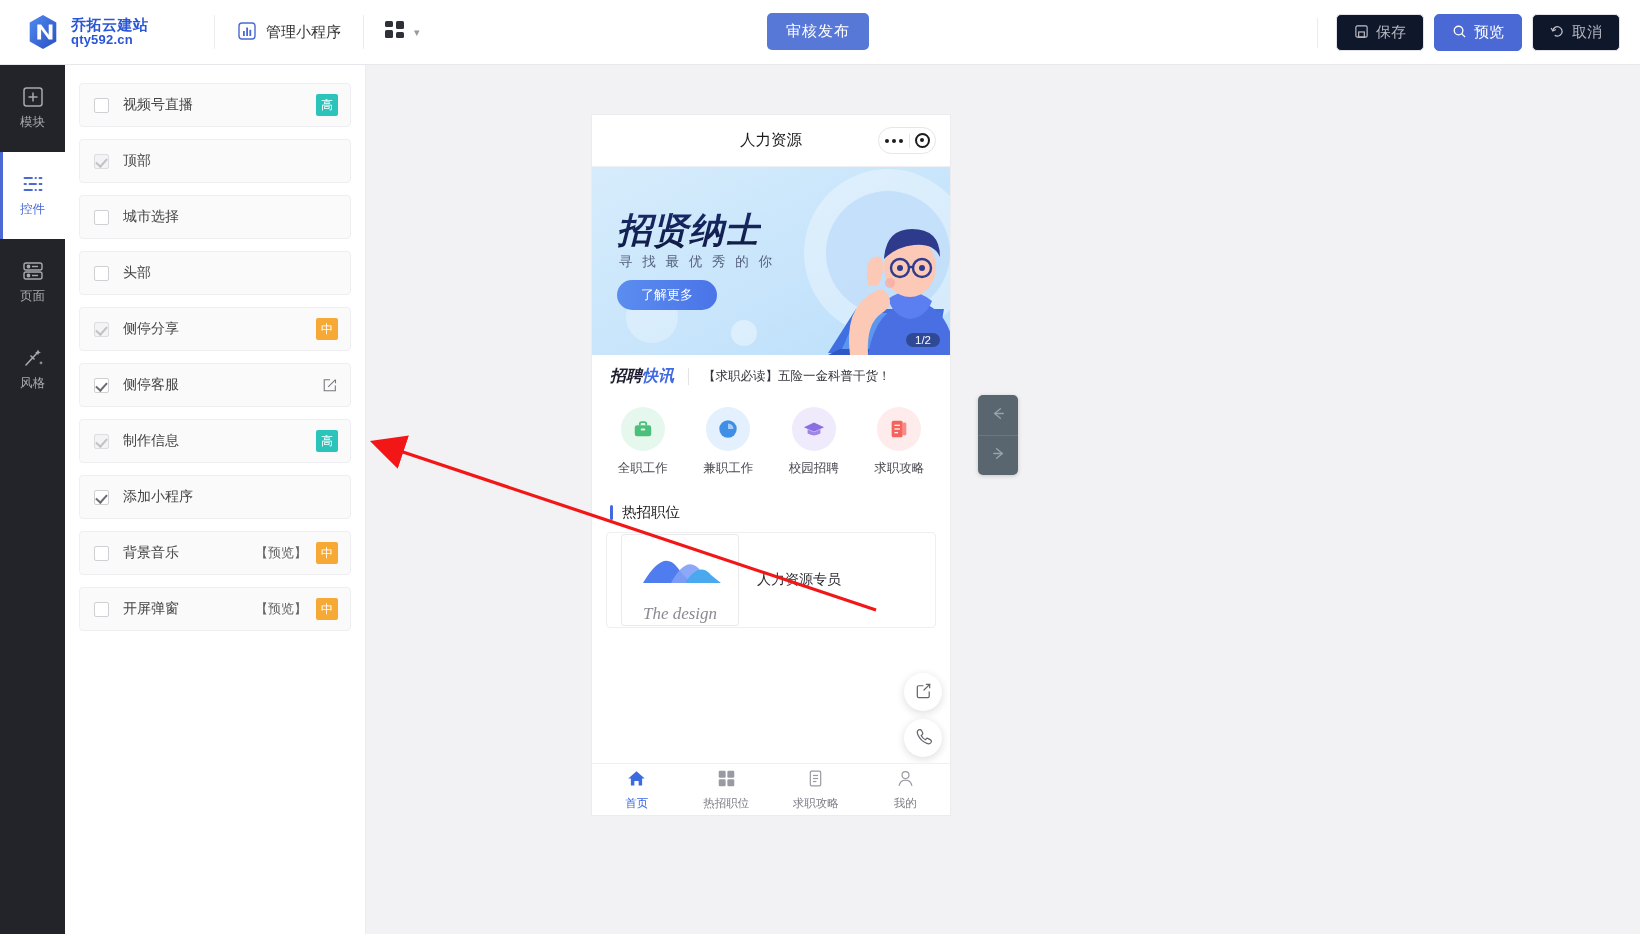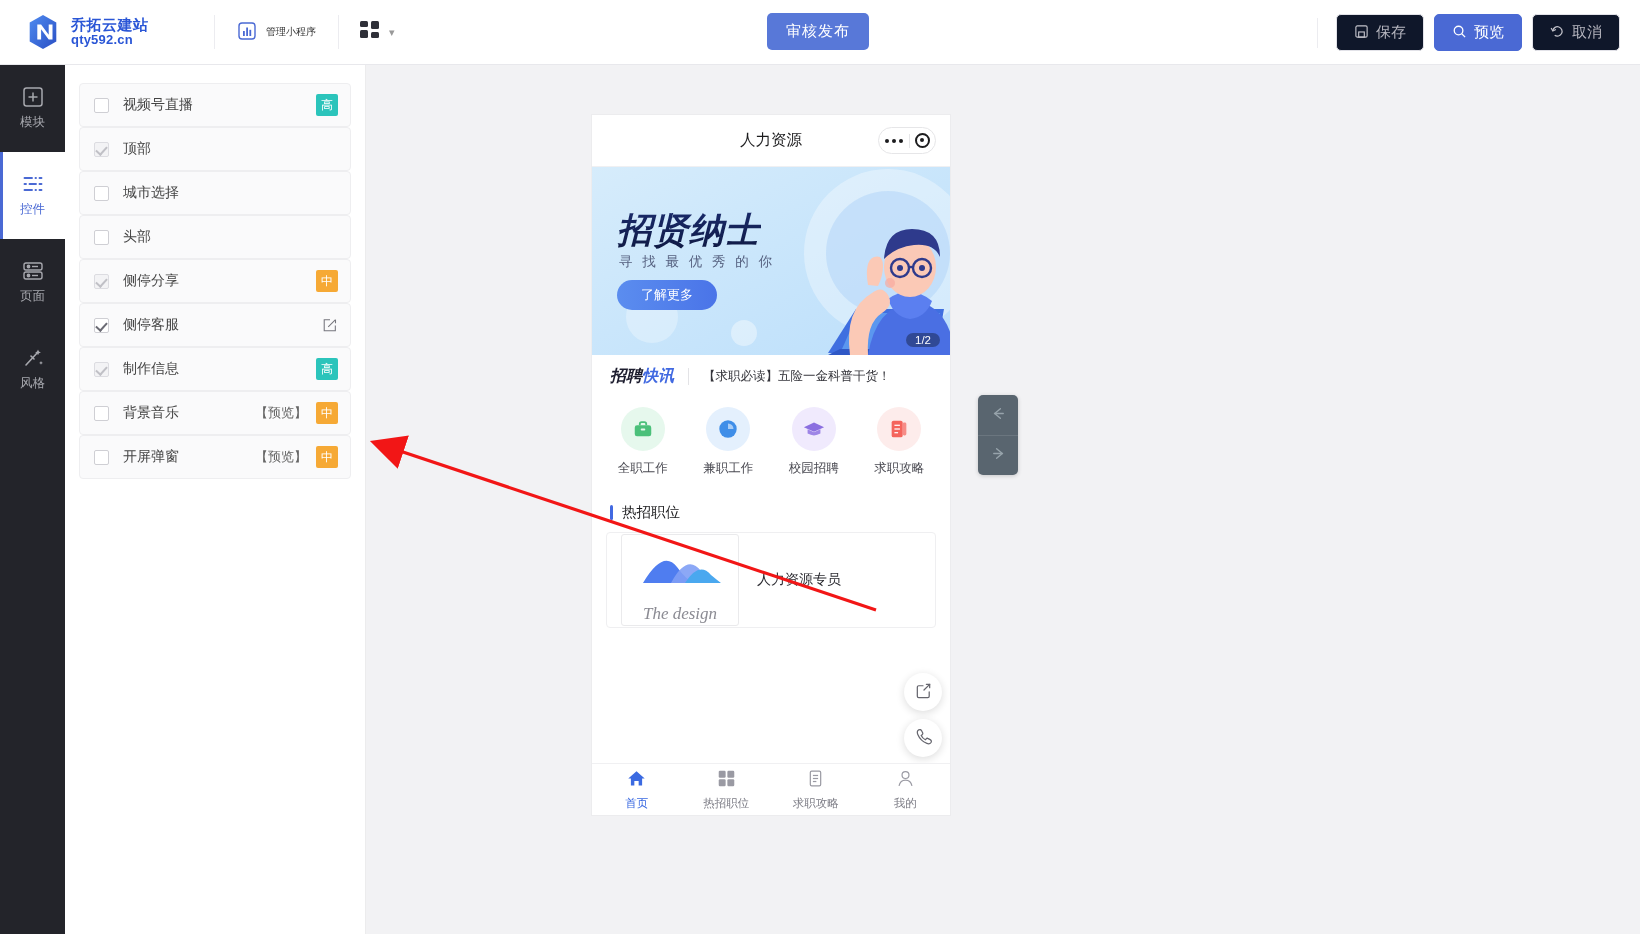--- a/index.html
+++ b/index.html
@@ -19,21 +19,21 @@
   .brand { display: flex; align-items: center; margin-left: 24px; width: 190px; }
   .brand-mark {
     width: 38px; height: 38px; position: relative; flex: none;
   }
   .brand-text { margin-left: 9px; line-height: 1.15; }
   .brand-name { font-size: 15px; font-weight: bold; color: #2a56d6; letter-spacing: .5px; }
   .brand-sub { font-size: 13px; font-weight: bold; color: #2a56d6; letter-spacing: .2px; }
 
   .nav-item {
     display: flex; align-items: center; gap: 9px;
-    height: 64px; padding: 0 22px; color: #333; font-size: 10px; cursor: pointer;
+    height: 64px; padding: 0 22px; color: #333; font-size: 15px; cursor: pointer;
   }
   .nav-sep { width: 1px; height: 34px; background: #ececf0; }
   .grid-btn {
     display: flex; align-items: center; gap: 9px; padding: 0 20px; height: 64px;
     cursor: pointer;
   }
   .chev { color: #999; font-size: 11px; }
 
   .publish {
     position: absolute; left: 767px; top: 13px;
@@ -71,21 +71,21 @@
   .rail-ico { width: 22px; height: 22px; display: block; }
 
   
   .panel {
     position: absolute; left: 65px; top: 65px; width: 301px; height: 869px;
     background: #fff; border-right: 1px solid #ececed; overflow: hidden;
   }
   .comp-list { padding: 18px 14px 0 14px; }
   .comp {
     display: flex; align-items: center;
-    height: 44px; 
+    height: 44px; margin-bottom: 12px;
     background: #fafafb; border: 1px solid #eeeef0; border-radius: 4px;
     padding: 0 12px 0 14px; cursor: pointer; position: relative;
   }
   .cb {
     width: 15px; height: 15px; border-radius: 2px; flex: none;
     border: 1px solid #cfcfd4; background: #fff; position: relative;
   }
   .cb.checked::after, .cb.dim::after {
     content: ""; position: absolute; left: 3px; top: 1px;
     width: 5px; height: 9px; border: solid #6b6b74; border-width: 0 2px 2px 0;
@@ -395,20 +395,25 @@
           </span>
         </div>
         <div class="comp">
           <span class="cb dim"></span>
           <span class="comp-label">制作信息</span>
           <span class="comp-right">
             <span class="tag high">高</span>
           </span>
         </div>
         <div class="comp">
+          <span class="cb checked"></span>
+          <span class="comp-label">添加小程序</span>
+          <span class="comp-right"></span>
+        </div>
+        <div class="comp">
           <span class="cb"></span>
           <span class="comp-label">背景音乐</span>
           <span class="comp-right">
             <span class="preview-tag">【预览】</span>
             <span class="tag mid">中</span>
           </span>
         </div>
         <div class="comp">
           <span class="cb"></span>
           <span class="comp-label">开屏弹窗</span>

